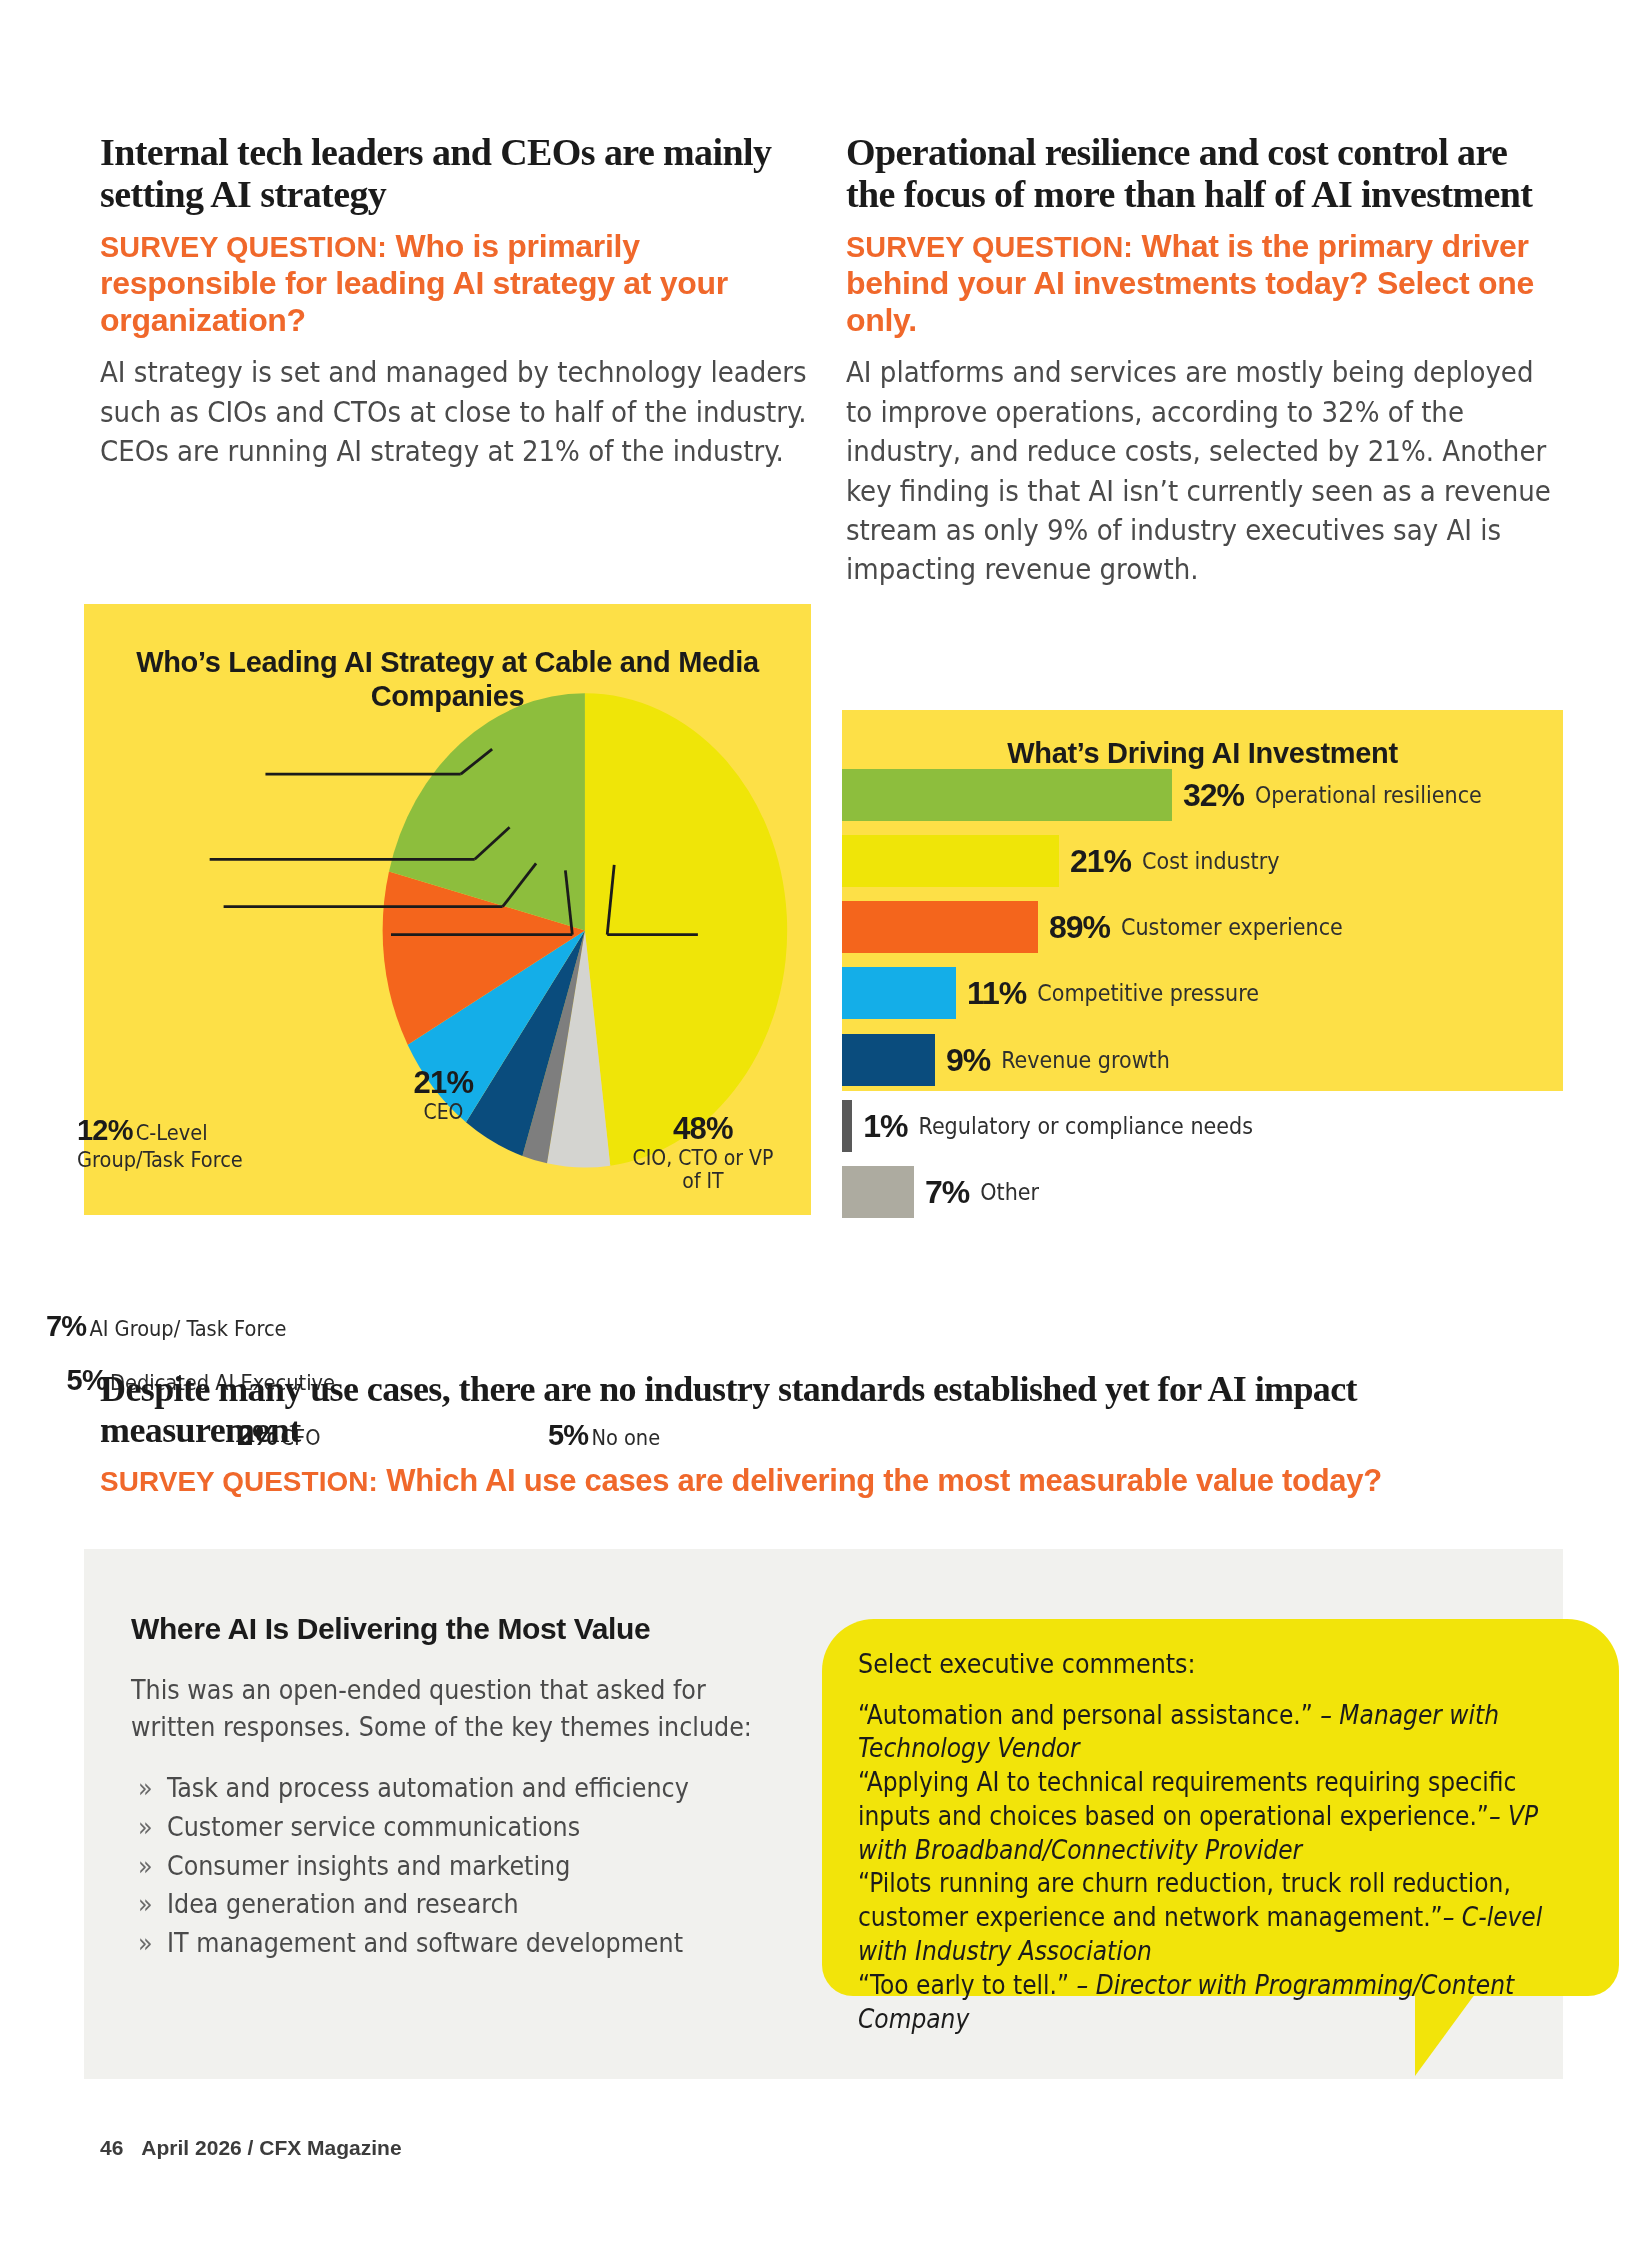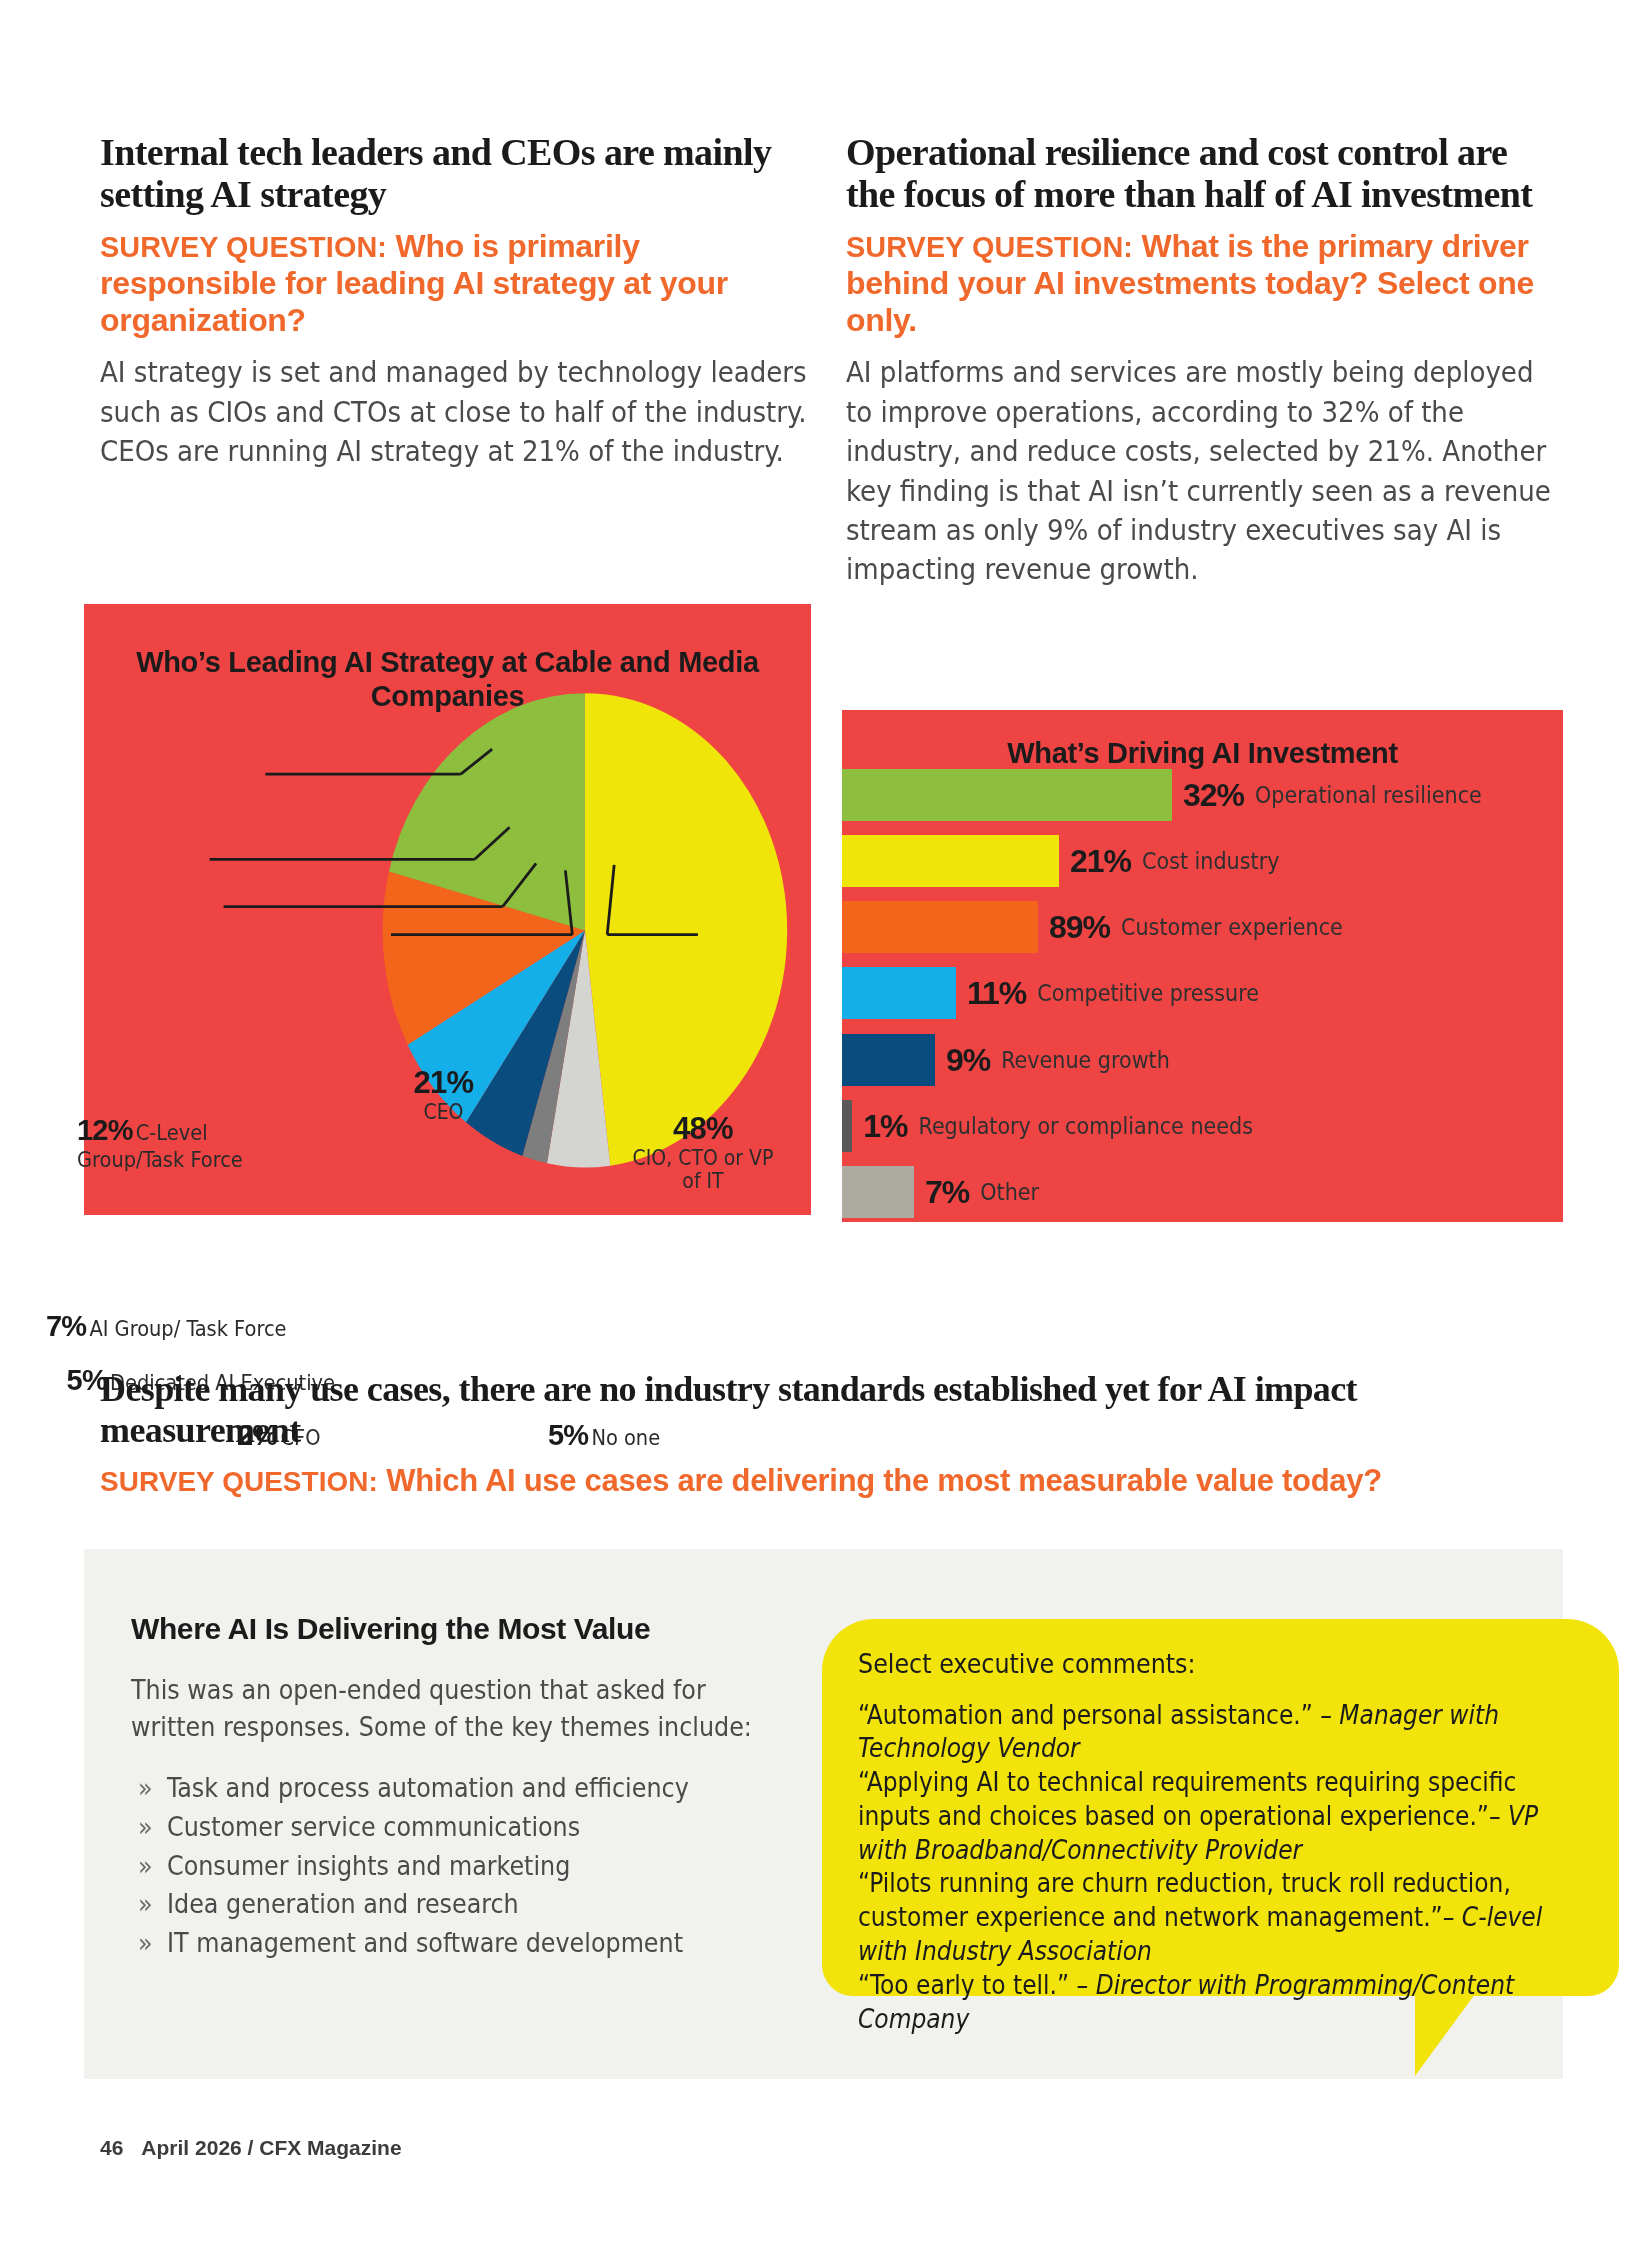--- a/index.html
+++ b/index.html
@@ -39,24 +39,24 @@
   #col-left{left:100px;top:131px;width:712px;}
   #col-right{left:846px;top:131px;width:712px;}
 
   .headline.h-top{font-size:38px;line-height:1.11;margin:0 0 12.6px 0;}
   .survey.s-top{font-size:32px;line-height:1.16;margin:0 0 14px 0;}
   .body-copy.p-top{font-size:29px;line-height:1.36;margin:0;}
 
   
   .panel{
     position:absolute;
-    background:#ef4444;
+    background:#fde047;
   }
   #pie-panel{left:84px;top:604px;width:727px;height:611px;}
-  #bar-panel{left:842px;top:710px;width:721px;height:512px;}
+  #bar-panel{left:842px;top:710px;width:721px;height:381px;}
 
   .chart-title{
     position:absolute;
     font-family:"Liberation Sans",sans-serif;
     font-weight:bold;
     color:#1b1b1b;
     text-align:center;
     letter-spacing:-0.3px;
     line-height:1.16;
     font-size:29px;

